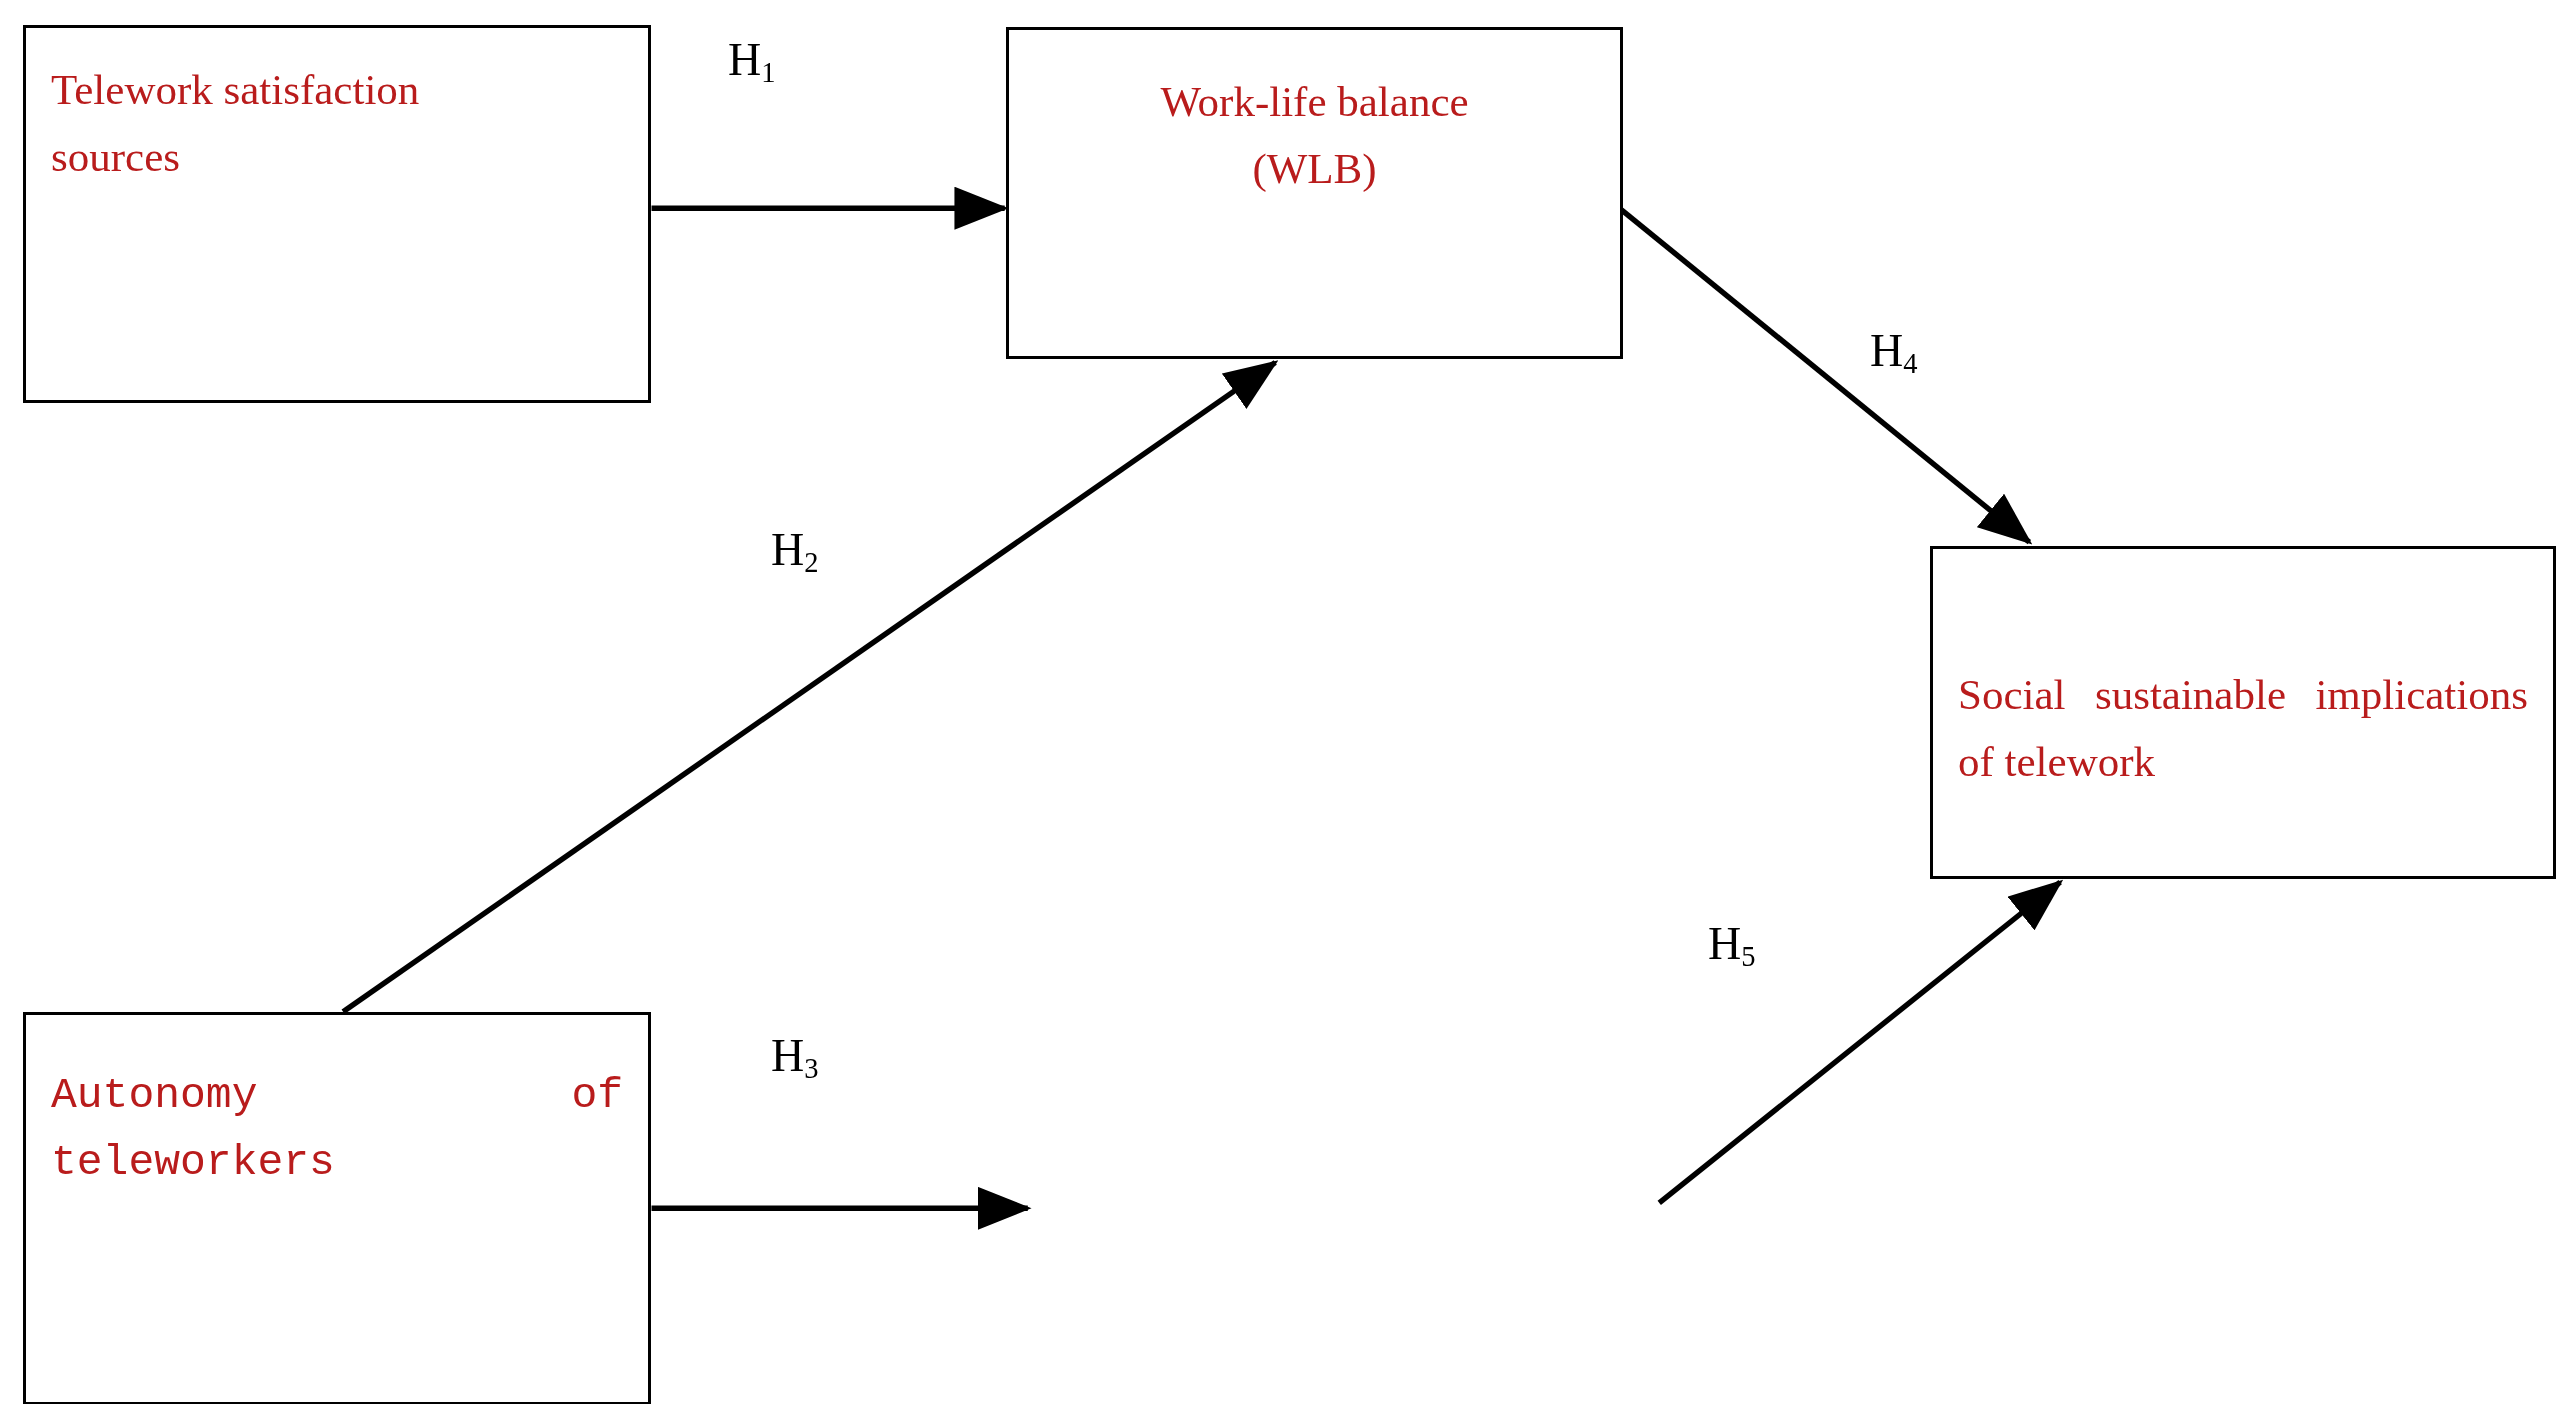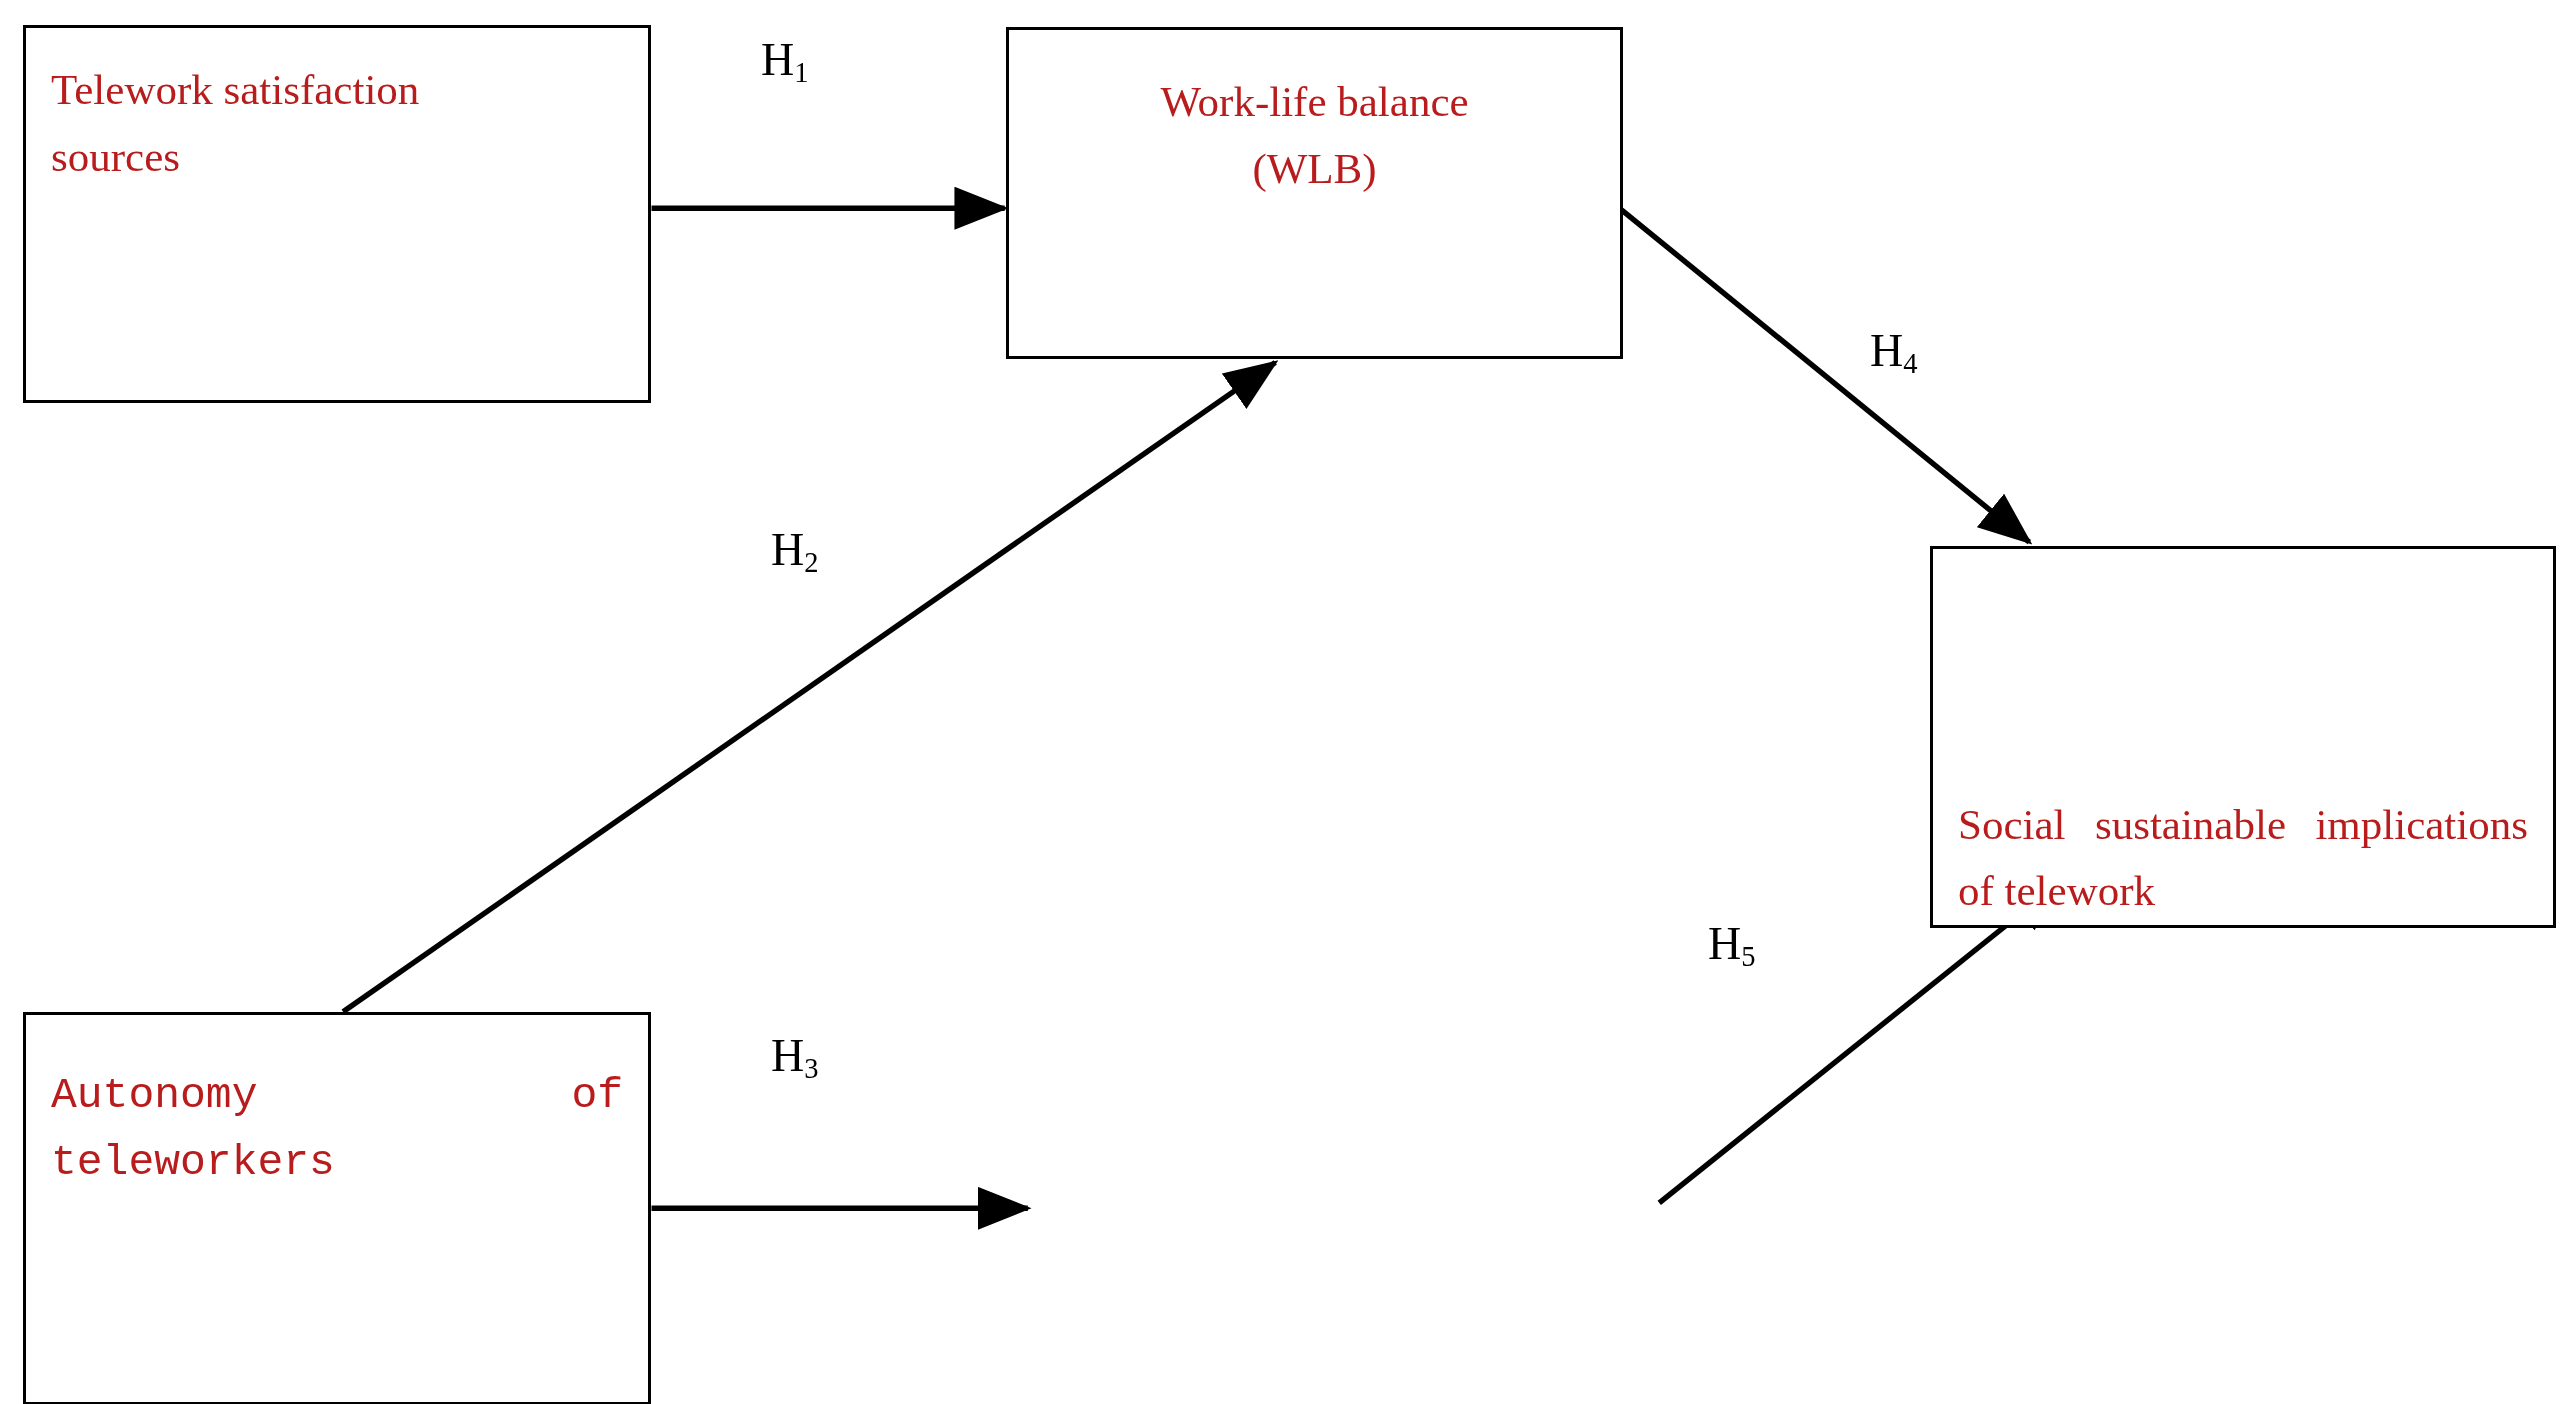--- a/index.html
+++ b/index.html
@@ -55,22 +55,22 @@
   }
   #node-telework-satisfaction .node-text { padding-top: 29px; }
   
   #node-wlb {
     left: 1006px; top: 27px; width: 617px; height: 332px;
     justify-content: flex-start;
   }
   #node-wlb .node-text { padding-top: 39px; }
   
   #node-social {
-    left: 1930px; top: 546px; width: 626px; height: 382px;
-    justify-content: flex-end;
+    left: 1930px; top: 546px; width: 626px; height: 333px;
+    justify-content: center;
   }
   #node-social .node-text { padding-top: 32px; }
   
   #node-autonomy {
     left: 23px; top: 1012px; width: 628px; height: 393px;
     justify-content: flex-start;
     font-family: Liberation Mono, monospace;
   }
   #node-autonomy .node-text { padding-top: 48px; }
   
@@ -86,21 +86,21 @@
     line-height: 1;
     color: #000000;
     white-space: nowrap;
   }
   .edge-label sub {
     font-size: 0.62em;
     vertical-align: baseline;
     position: relative;
     top: 0.26em;
   }
-  #label-h1 { left: 761px; top: 37px; }
+  #label-h1 { left: 728px; top: 37px; }
   #label-h2 { left: 771px; top: 485px; margin-top: 42px; }
   #label-h3 { left: 771px; top: 1033px; }
   #label-h4 { left: 1870px; top: 328px; }
   #label-h5 { left: 1708px; top: 921px; }
 </style>
 </head>
 <body>
 
 <div id="canvas">
 

